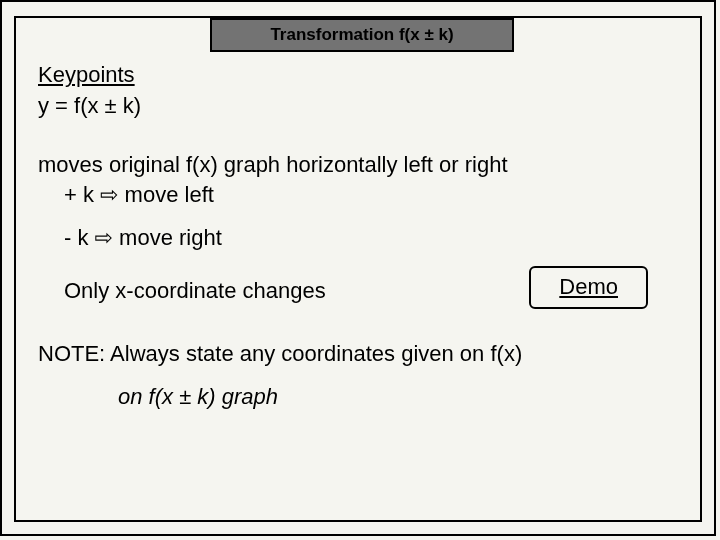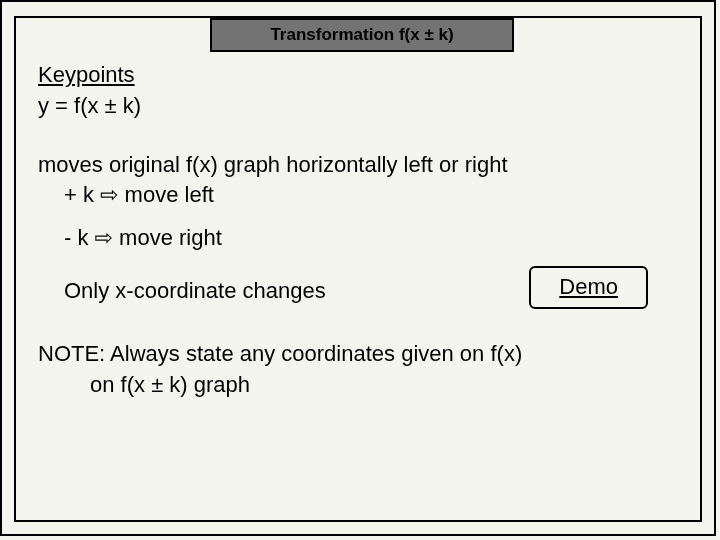--- a/index.html
+++ b/index.html
@@ -83,24 +83,25 @@
     margin-right: 40px;
     border: 2px solid #000;
     border-radius: 6px;
     padding: 4px 28px;
     text-decoration: underline;
     font-size: 22px;
     background: transparent;
     cursor: pointer;
   }
   .note1 {
-    margin-bottom: 0;
+    margin-bottom: 12px;
   }
   .note2 {
-    margin-left: 52px;
+    margin-left: 80px;
+    font-style: italic;
   }
 </style>
 </head>
 <body>
 
 <div class="outer-frame"></div>
 <div class="inner-frame"></div>
 
 <div class="title-box">
   <span>Transformation f(x ± k)</span>

